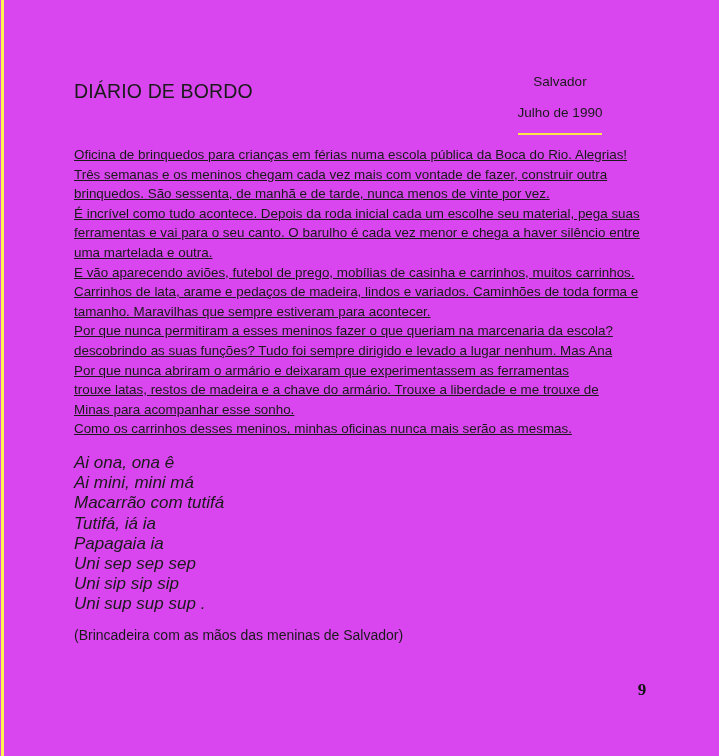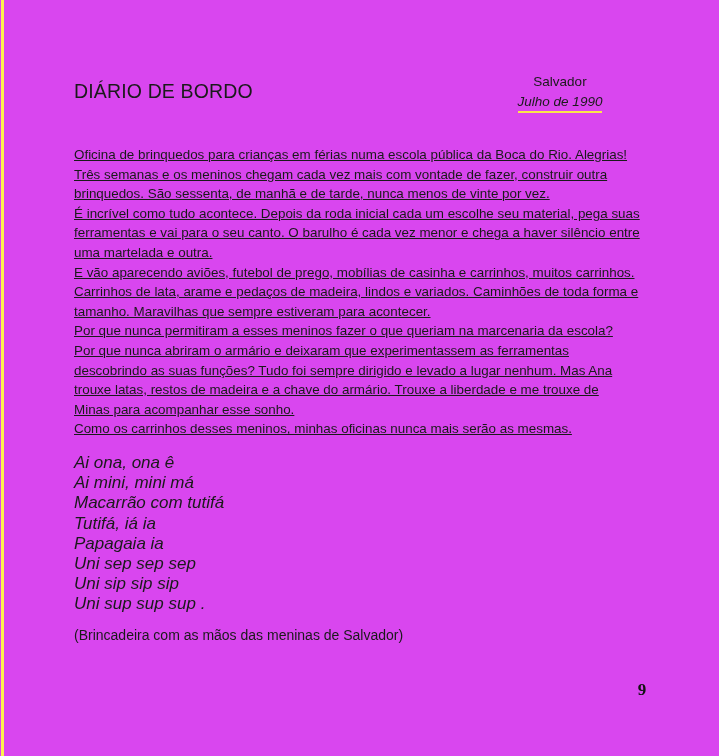--- a/index.html
+++ b/index.html
@@ -55,23 +55,22 @@
     color: #1a1a1a;
   }
   .dateline .city {
     display: block;
     white-space: nowrap;
   }
   .dateline .date {
     display: inline-block;
     white-space: nowrap;
     border-bottom: 2px solid #fbe64a;
-    padding-bottom: 0px;
-    margin-top: 1px;
-    font-style: italic;
+    padding-bottom: 11px;
+    margin-top: 12px;
   }
   
   .body-block {
     position: absolute;
     left: 74px;
     top: 145px;
     width: 548px;
     font-size: 13.4px;
     line-height: 19.6px;
     color: #1a1a1a;
@@ -157,22 +156,22 @@
         <span class="ln">E vão aparecendo aviões, futebol de prego, mobílias de casinha e carrinhos, muitos carrinhos.</span>
         <span class="ln">Carrinhos de lata, arame e pedaços de madeira, lindos e variados. Caminhões de toda forma e</span>
         <span class="ln">tamanho. Maravilhas que sempre estiveram para acontecer.</span>
       </p>
 
       <p class="para">
         <span class="ln">Por que nunca permitiram a esses meninos fazer o que queriam na marcenaria da escola?</span>
       </p>
 
       <p class="para">
+        <span class="ln">descobrindo as suas funções? Tudo foi sempre dirigido e levado a lugar nenhum. Mas Ana</span>
         <span class="ln">Por que nunca abriram o armário e deixaram que experimentassem as ferramentas</span>
-        <span class="ln">descobrindo as suas funções? Tudo foi sempre dirigido e levado a lugar nenhum. Mas Ana</span>
         <span class="ln">trouxe latas, restos de madeira e a chave do armário. Trouxe a liberdade e me trouxe de</span>
         <span class="ln">Minas para acompanhar esse sonho.</span>
       </p>
 
       <p class="para">
         <span class="ln">Como os carrinhos desses meninos, minhas oficinas nunca mais serão as mesmas.</span>
       </p>
 
     </div>
 

